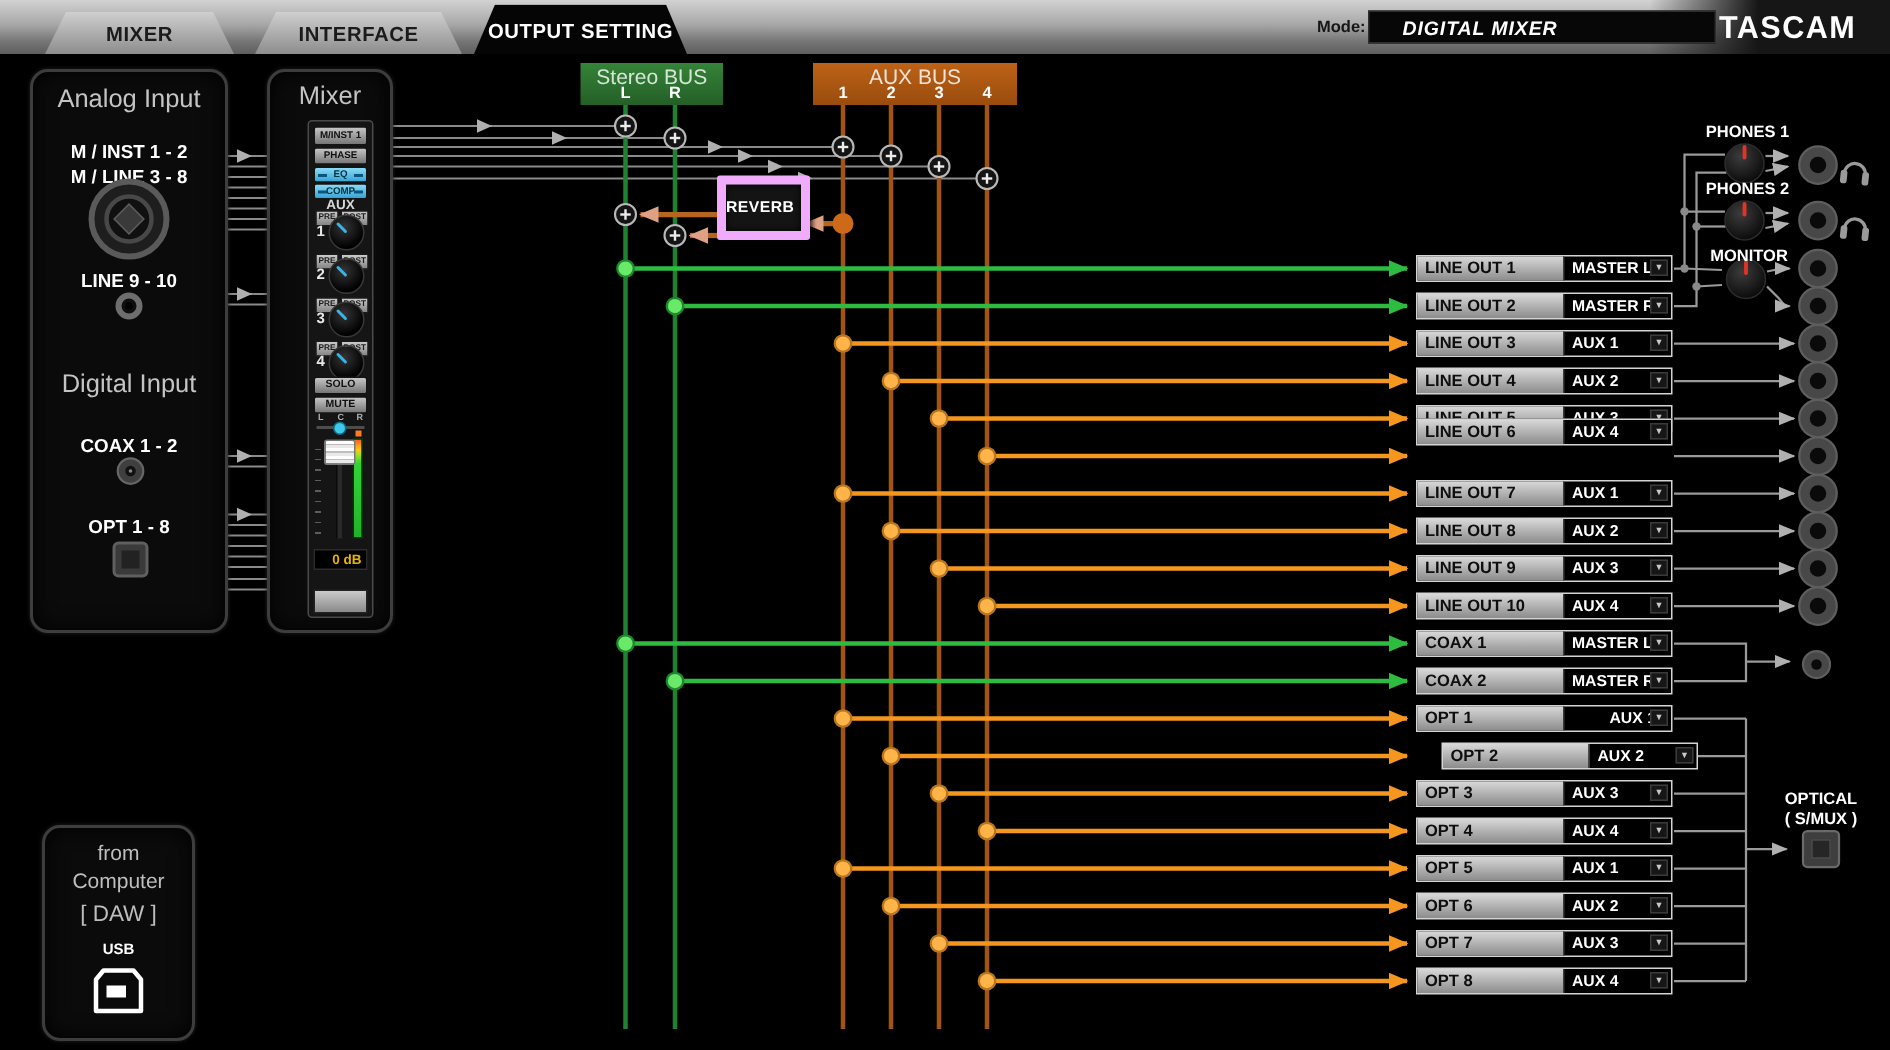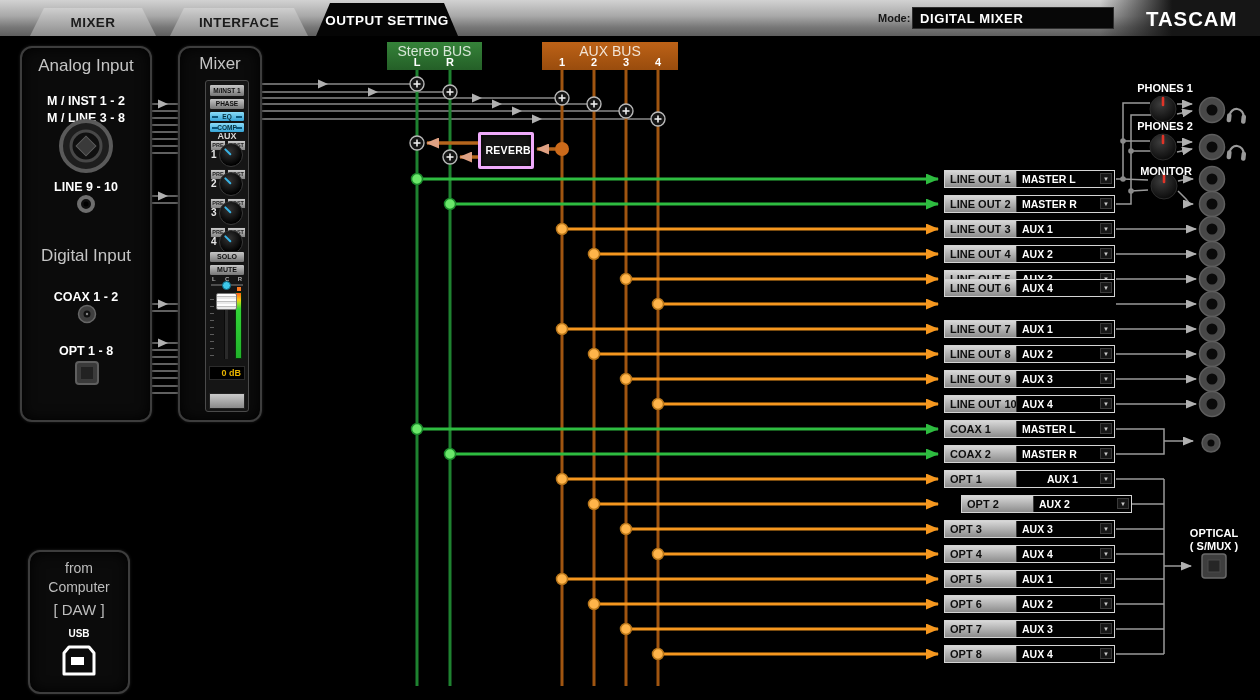--- a/index.html
+++ b/index.html
@@ -9,22 +9,22 @@
   .topbar{position:absolute;left:0;top:0;width:1260px;height:36px;
     background:linear-gradient(180deg,#d2d2d2 0%,#a8a8a8 45%,#787878 75%,#5e5e5e 100%);}
   .brand-shade{position:absolute;right:0;top:0;width:160px;height:36px;
     background:linear-gradient(90deg,rgba(20,20,20,0),#161616 45%);}
   .tab{position:absolute;top:8px;height:28px;box-sizing:border-box;
     clip-path:polygon(14px 0,calc(100% - 14px) 0,100% 100%,0 100%);
     background:linear-gradient(180deg,#cfcfcf,#8d8d8d);
     color:#1b1b1b;font-weight:bold;font-size:13.5px;text-align:center;line-height:29px;letter-spacing:.4px;cursor:default;}
   .tab.active{top:3px;height:33px;background:#050505;color:#fff;line-height:35px;}
   .mode-label{position:absolute;left:878px;top:12px;font-size:11px;font-weight:bold;color:#161616;}
-  .mode-box{position:absolute;left:912px;top:7px;width:202px;height:22px;background:#070707;border:1px solid #2e2e2e;
-    color:#fff;font-size:13px;font-weight:bold;line-height:22px;padding-left:7px;letter-spacing:.6px;box-sizing:border-box;}
+  .mode-box{position:absolute;left:912px;top:7px;width:232px;height:22px;background:#070707;border:1px solid #2e2e2e;
+    color:#fff;font-size:13px;font-weight:bold;line-height:22px;padding-left:22px;letter-spacing:.6px;box-sizing:border-box;font-style:italic;}
   .brand{position:absolute;left:1146px;top:7px;color:#fff;font-size:21px;font-weight:bold;letter-spacing:1px;transform:scaleX(.97);transform-origin:left;}
   
   .panel{position:absolute;background:#0b0b0b;border:2px solid #3d3d3d;border-radius:12px;
     box-shadow:inset 0 0 14px #000,0 0 3px #222;z-index:2;}
   .panel-title{position:absolute;width:100%;text-align:center;color:#c4c4c4;font-size:17px;}
   .io-label{position:absolute;width:100%;text-align:center;color:#fff;font-size:12.5px;font-weight:bold;}
   .icon-wrap{position:absolute;}
   
   .strip{position:absolute;left:25px;top:32px;width:42px;height:330px;background:#151515;
     border:1px solid #4a4a4a;border-radius:3px;}
@@ -57,27 +57,27 @@
   .strip-foot{position:absolute;left:3px;right:3px;top:312px;height:14px;background:linear-gradient(#cacaca,#8a8a8a);border:1px solid #222;}
   
   .bus{position:absolute;top:42px;height:28px;z-index:2;}
   .bus .bus-title{text-align:center;font-size:14px;margin-top:1px;}
   .bus .ch{position:absolute;top:14px;width:14px;text-align:center;color:#fff;font-size:11px;font-weight:bold;}
   .bus.stereo{left:387px;width:95px;background:linear-gradient(#358339,#245f27);}
   .bus.stereo .bus-title{color:#d6e6d6;}
   .bus.aux{left:542px;width:136px;background:linear-gradient(#bd6217,#994c0d);}
   .bus.aux .bus-title{color:#f2e3d4;}
   
-  .reverb{position:absolute;left:478px;top:132px;width:50px;height:31px;background:#141414;border:3px solid #f0abfc;
+  .reverb{position:absolute;left:478px;top:117px;width:50px;height:31px;background:#141414;border:6px solid #f0abfc;
     border-radius:2px;box-shadow:2px 3px 3px rgba(0,0,0,.7),inset 0 0 4px #000;color:#fff;font-size:10.5px;font-weight:bold;
-    text-align:right;line-height:31px;letter-spacing:.3px;z-index:2;}
+    text-align:left;line-height:31px;letter-spacing:.3px;z-index:2;}
   
   .row{position:absolute;left:944px;width:171px;height:18px;border:1px solid #d4d4d4;background:#000;
     box-sizing:border-box;display:flex;z-index:2;}
-  .row-label{width:72px;background:linear-gradient(#d8d8d8,#8c8c8c);color:#0e0e0e;font-size:11px;font-weight:bold;
+  .row-label{width:98px;background:linear-gradient(#d8d8d8,#8c8c8c);color:#0e0e0e;font-size:11px;font-weight:bold;
     line-height:16px;padding-left:5px;box-sizing:border-box;border-right:1px solid #3a3a3a;white-space:nowrap;overflow:hidden;}
   .row-value{flex:1;color:#fff;font-size:10.5px;font-weight:bold;line-height:16px;padding-left:5px;position:relative;cursor:default;}
   .row-caret{position:absolute;right:2px;top:2px;width:12px;height:11px;background:#161616;border:1px solid #3a3a3a;
     color:#c8c8c8;font-size:6px;line-height:11px;text-align:center;box-sizing:border-box;}
   
   .out-label{position:absolute;color:#fff;font-size:11px;font-weight:bold;z-index:2;text-align:center;}
   
   .comp-line{position:absolute;width:100%;text-align:center;color:#bdbdbd;font-size:14px;}
   svg.wires{position:absolute;left:0;top:0;z-index:1;}
 </style>

